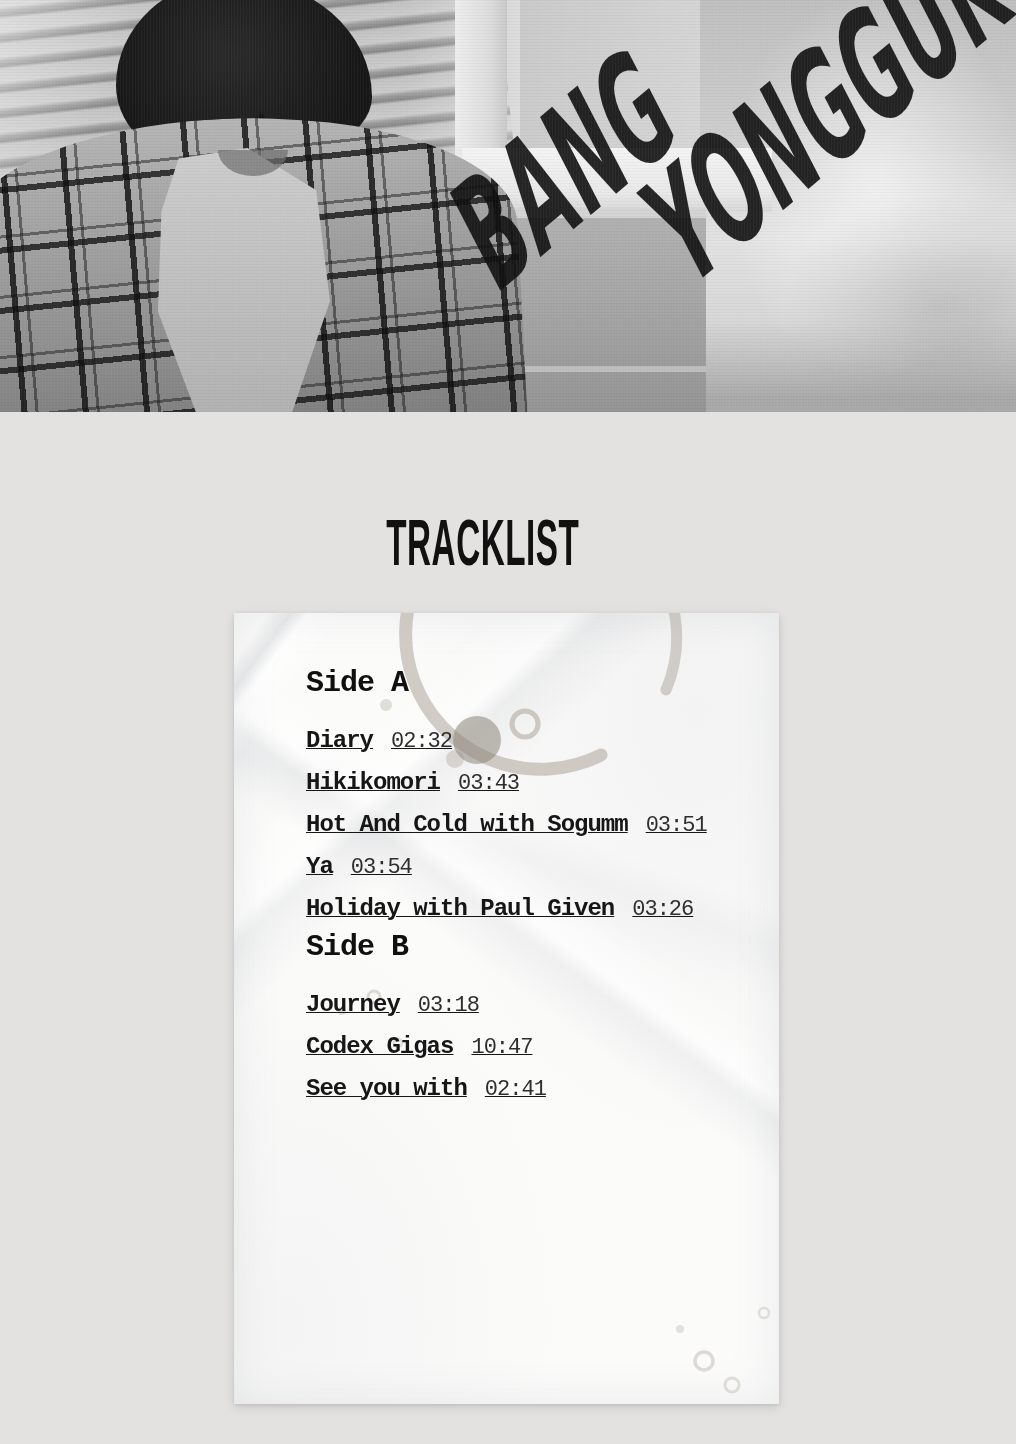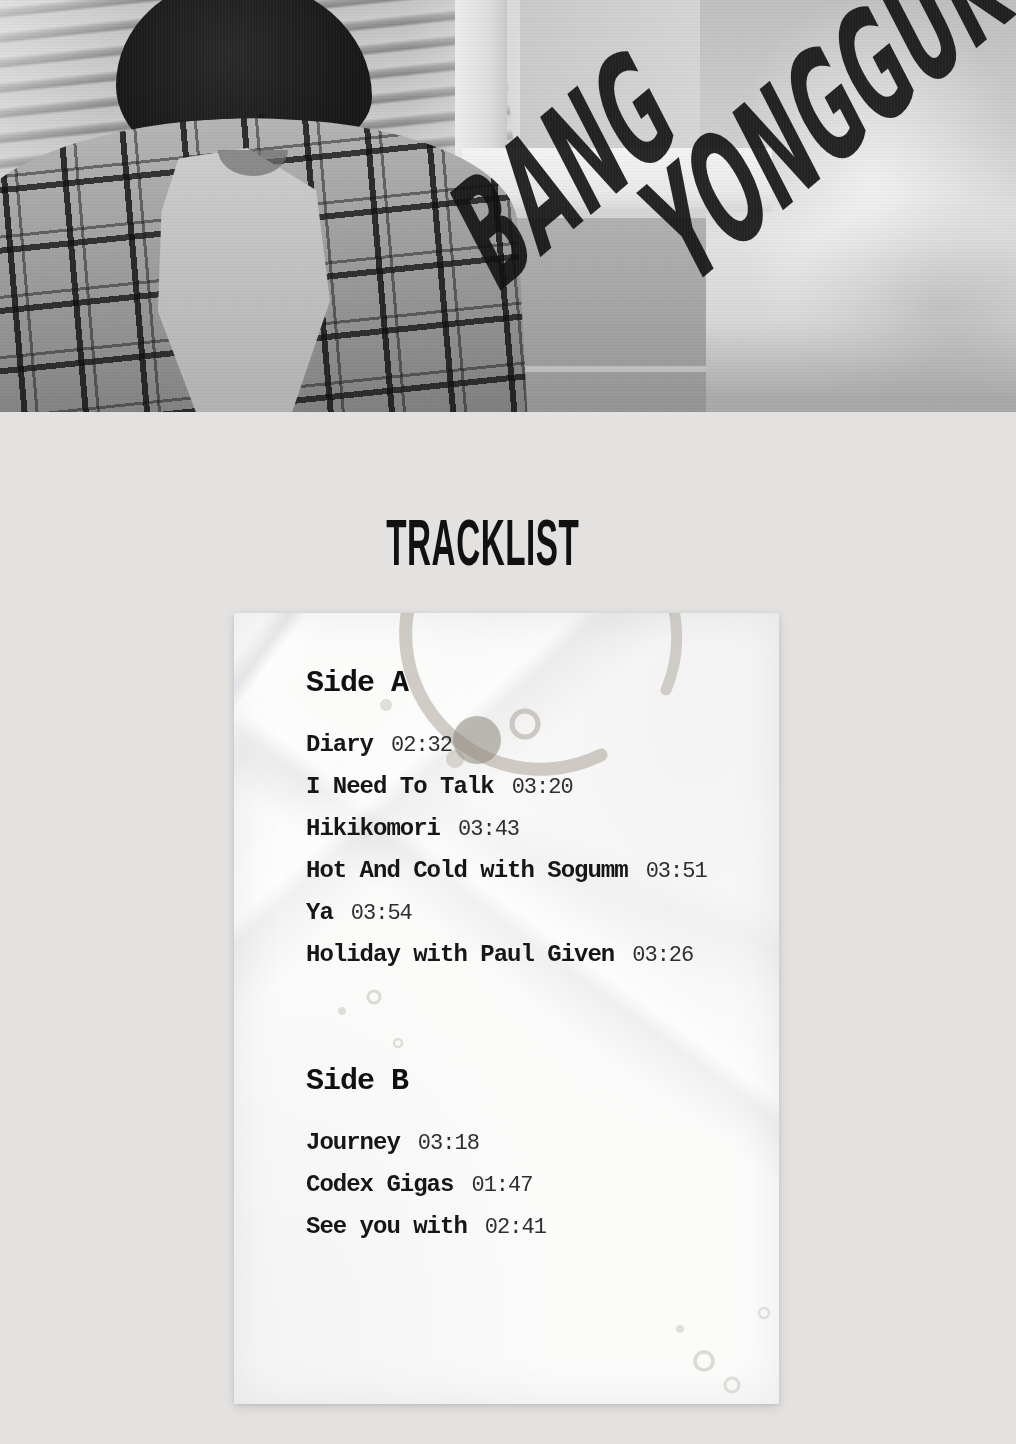--- a/index.html
+++ b/index.html
@@ -156,22 +156,22 @@
     box-shadow:inset 0 0 46px rgba(130,136,150,.14);
   }
   .stain-svg{position:absolute;left:0;top:0;pointer-events:none;}
 
   .paper-content{position:relative;padding:53px 38px 0 72px;color:var(--ink);}
   .side-block{margin:0;}
   .side-label{
     font-size:30px;font-weight:bold;letter-spacing:-1px;
     margin:0 0 20px 0;color:#101010;
   }
-  .side-b-block{margin-top:92px;}
-  .track-row{height:42px;line-height:50px;white-space:nowrap;}
+  .side-b-block{}
+  .track-row{height:42px;line-height:42px;white-space:nowrap;text-decoration:underline;}
   .track-title{font-size:24px;font-weight:bold;color:var(--ink);letter-spacing:-1px;}
   .track-time{font-size:22px;font-weight:normal;color:var(--ink-light);margin-left:18px;letter-spacing:-1px;}
 </style>
 </head>
 <body>
 
 <div class="page">
 
   <div class="hero">
     <div class="blinds"></div>
@@ -226,44 +226,41 @@
 
     <div class="paper-content">
 
       <div class="side-block">
         <div class="side-label">Side A</div>
 
         <div class="track-row">
           <span class="track-title">Diary</span><span class="track-time">02:32</span>
         </div>
         <div class="track-row">
-          <span class="track-title">I Need To Talk</span><span class="track-time">03:20</span>
-        </div>
-        <div class="track-row">
           <span class="track-title">Hikikomori</span><span class="track-time">03:43</span>
         </div>
         <div class="track-row">
           <span class="track-title">Hot And Cold with Sogumm</span><span class="track-time">03:51</span>
         </div>
         <div class="track-row">
           <span class="track-title">Ya</span><span class="track-time">03:54</span>
         </div>
         <div class="track-row">
           <span class="track-title">Holiday with Paul Given</span><span class="track-time">03:26</span>
         </div>
       </div>
 
       <div class="side-block side-b-block">
         <div class="side-label">Side B</div>
 
         <div class="track-row">
           <span class="track-title">Journey</span><span class="track-time">03:18</span>
         </div>
         <div class="track-row">
-          <span class="track-title">Codex Gigas</span><span class="track-time">01:47</span>
+          <span class="track-title">Codex Gigas</span><span class="track-time">10:47</span>
         </div>
         <div class="track-row">
           <span class="track-title">See you with</span><span class="track-time">02:41</span>
         </div>
       </div>
 
     </div>
   </div>
 
 </div>

